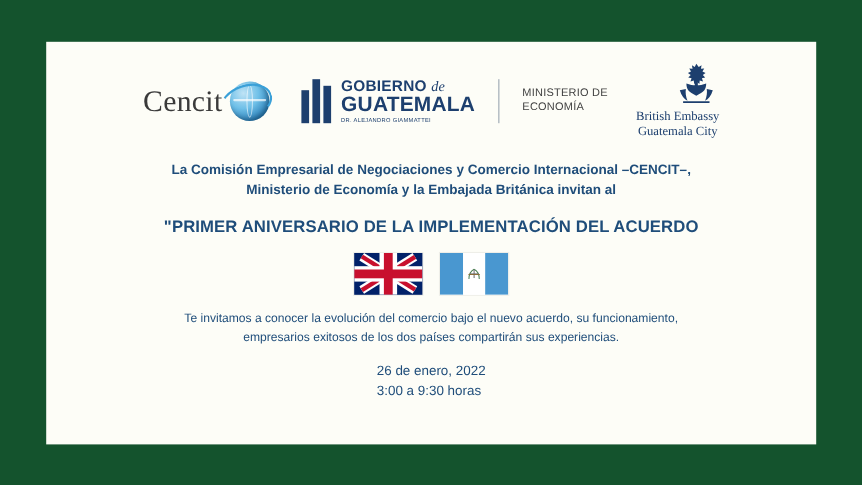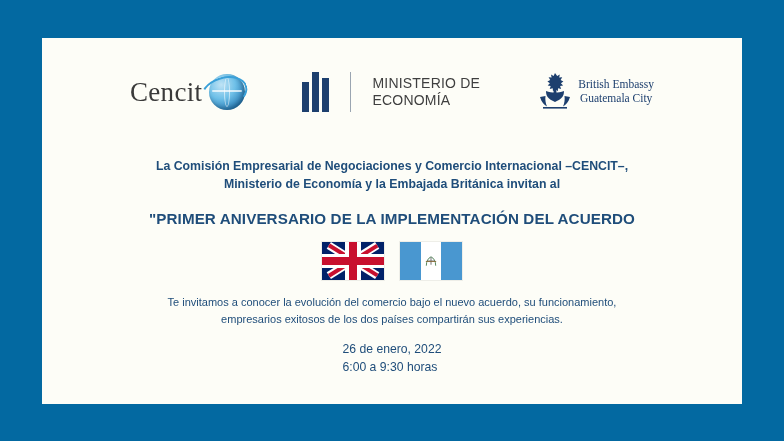--- a/index.html
+++ b/index.html
@@ -10,21 +10,21 @@
     width: 784px;
     height: 441px;
     background: #336699;
     font-family: "Liberation Sans", sans-serif;
     overflow: hidden;
   }
   #stage {
     position: relative;
     width: 784px;
     height: 441px;
-    background: #0369a1;
+    background: #14532d;
   }
   #card {
     position: absolute;
     left: 42px;
     top: 38px;
     width: 700px;
     height: 366px;
     background: #fdfdf7;
     box-sizing: border-box;
     padding: 18px 40px 10px 40px;
@@ -144,49 +144,49 @@
     margin-top: 3px;
   }
   .gob-divider {
     width: 1px;
     height: 40px;
     background: #9aa5b1;
     margin: 0 12px;
   }
   .gob-min {
     font-family: "Liberation Sans", sans-serif;
-    font-size: 14px;
+    font-size: 10px;
     color: #3f3f3f;
     line-height: 1.25;
     letter-spacing: .2px;
   }
 
   
   .embassy {
     display: flex;
-    flex-direction: row;
-    align-items: center;
+    flex-direction: column;
+    align-items: flex-end;
     gap: 2px;
   }
   .crest {
     width: 42px;
     height: 42px;
     position: relative;
   }
   .embassy-text {
     font-family: "Liberation Serif", serif;
     font-size: 11.5px;
     color: #1d3f6e;
     line-height: 1.2;
     text-align: center;
   }
 
   
   .intro {
-    margin-top: 30px;
+    margin-top: 18px;
     text-align: center;
     color: #1f4d7a;
     font-weight: bold;
     font-size: 12.3px;
     line-height: 1.45;
     max-width: 560px;
   }
   .title {
     margin-top: 14px;
     text-align: center;
@@ -286,20 +286,28 @@
           <span class="cencit-arc"></span>
         </span>
       </div>
 
       <div class="gobierno">
         <span class="gob-bars">
             <i></i>
             <i></i>
             <i></i>
           </span>
+        <span class="gob-words">
+          <div class="gob-l1">
+            <span>GOBIERNO</span>
+            <em>de</em>
+          </div>
+          <div class="gob-l2">GUATEMALA</div>
+          <div class="gob-l3">DR. ALEJANDRO GIAMMATTEI</div>
+        </span>
         <span class="gob-divider"></span>
         <span class="gob-min">
           <div>MINISTERIO DE</div>
           <div>ECONOMÍA</div>
         </span>
       </div>
 
       <div class="embassy">
         <span class="crest">
           <svg viewBox="0 0 42 42" width="42" height="42">
@@ -356,17 +364,17 @@
           </span>
         </span>
         <span class="band"></span>
       </span>
     </div>
 
     <div class="body-text">Te invitamos a conocer la evolución del comercio bajo el nuevo acuerdo, su funcionamiento, empresarios exitosos de los dos países compartirán sus experiencias.</div>
 
     <div class="footer">
       <div>26 de enero, 2022</div>
-      <div>6:00 a 9:30 horas</div>
+      <div>3:00 a 9:30 horas</div>
     </div>
 
   </div>
 </div>
 
 </body></html>

